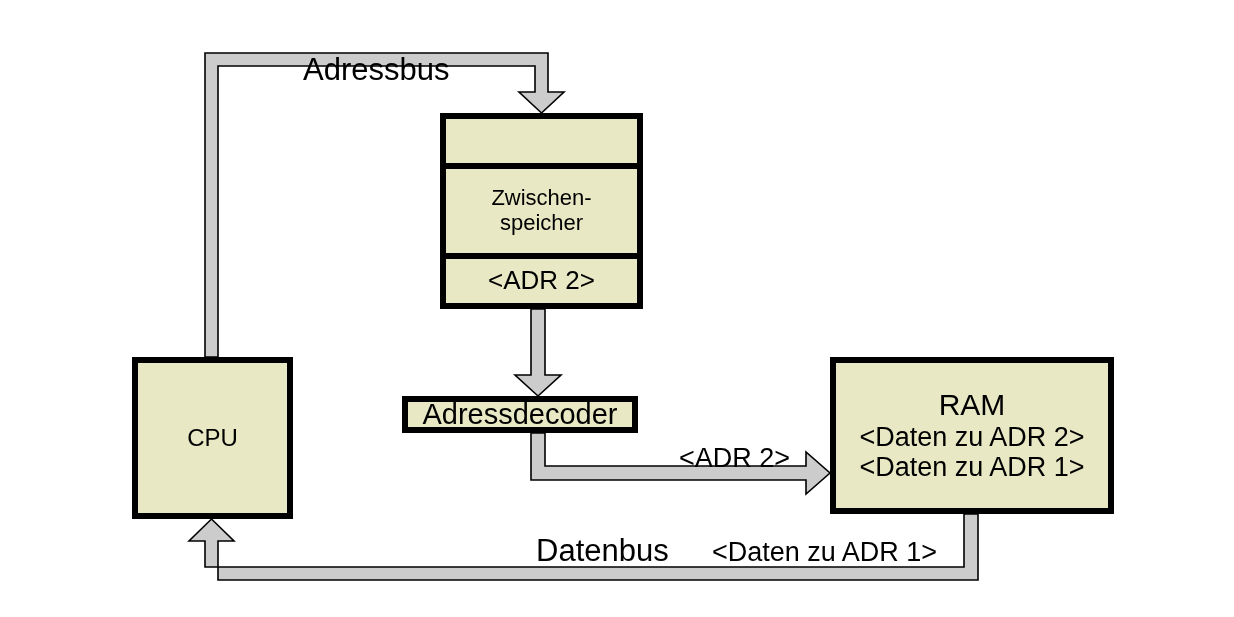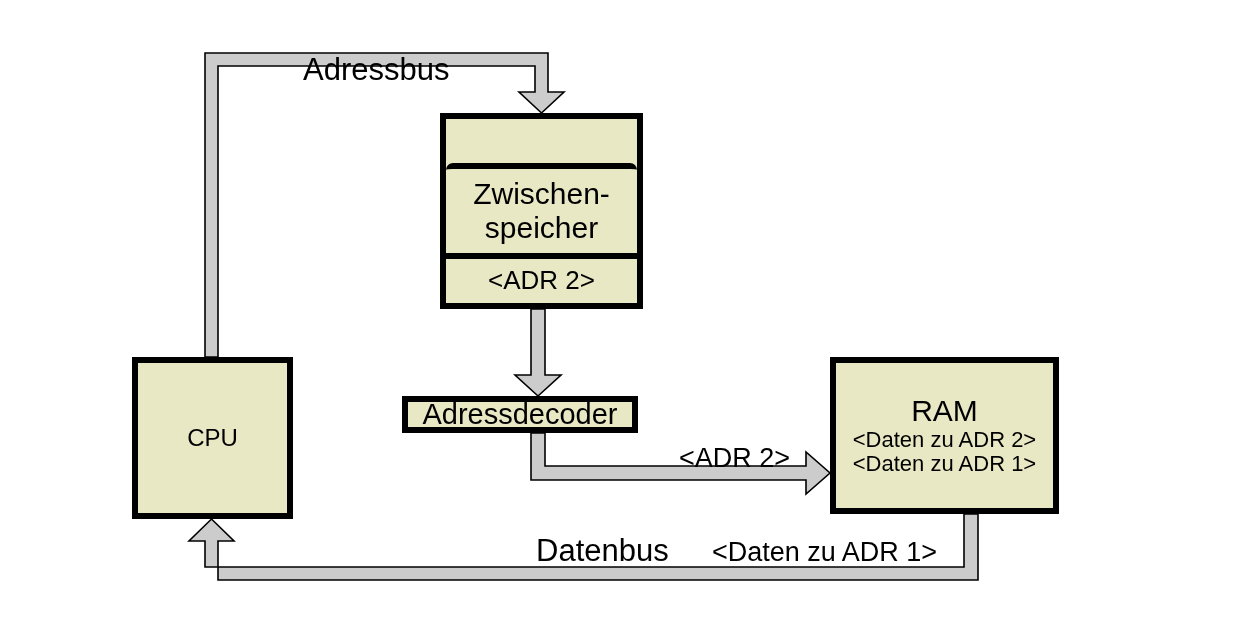--- a/index.html
+++ b/index.html
@@ -51,36 +51,36 @@
     white-space: nowrap;
   }
   
   #zwischenspeicher-box {
     left: 440px; top: 113px; width: 203px; height: 196px;
     padding: 0;
     justify-content: flex-start;
   }
   #zs-top    { height: 44px; }
   #zs-middle { flex: 1; display: flex; align-items: center; justify-content: center;
-               font-size: 30px; border-radius: 7px; }
+               font-size: 22px; }
   #zs-bottom { height: 44px; display: flex; align-items: center; justify-content: center;
                font-size: 26px; }
 
   #cpu-box { left: 132px; top: 357px; width: 161px; height: 162px;
              align-items: center; justify-content: center; }
   #cpu-box .box-label { font-size: 24px; }
 
   #adressdecoder-box { left: 402px; top: 396px; width: 236px; height: 37px;
              align-items: center; justify-content: center; }
   #adressdecoder-box .box-label { font-size: 29px; }
 
-  #ram-box { left: 830px; top: 357px; width: 229px; height: 157px;
+  #ram-box { left: 830px; top: 357px; width: 284px; height: 157px;
              align-items: center; justify-content: center; }
   #ram-title { font-size: 30px; }
-  #ram-line  { font-size: 22px; }
+  #ram-line  { font-size: 27px; }
 
   #label-adressbus { left: 303px; top: 16px;  font-size: 31px; margin-top: 36px; }
   #label-datenbus  { left: 516px; top: 533px; font-size: 31px; margin-left: 20px; }
   #label-daten-adr1{ left: 712px; top: 537px; font-size: 27px; }
   #label-adr2-bus  { left: 679px; top: 443px; font-size: 27px; }
 </style>
 </head>
 <body>
 
 <div id="stage">

